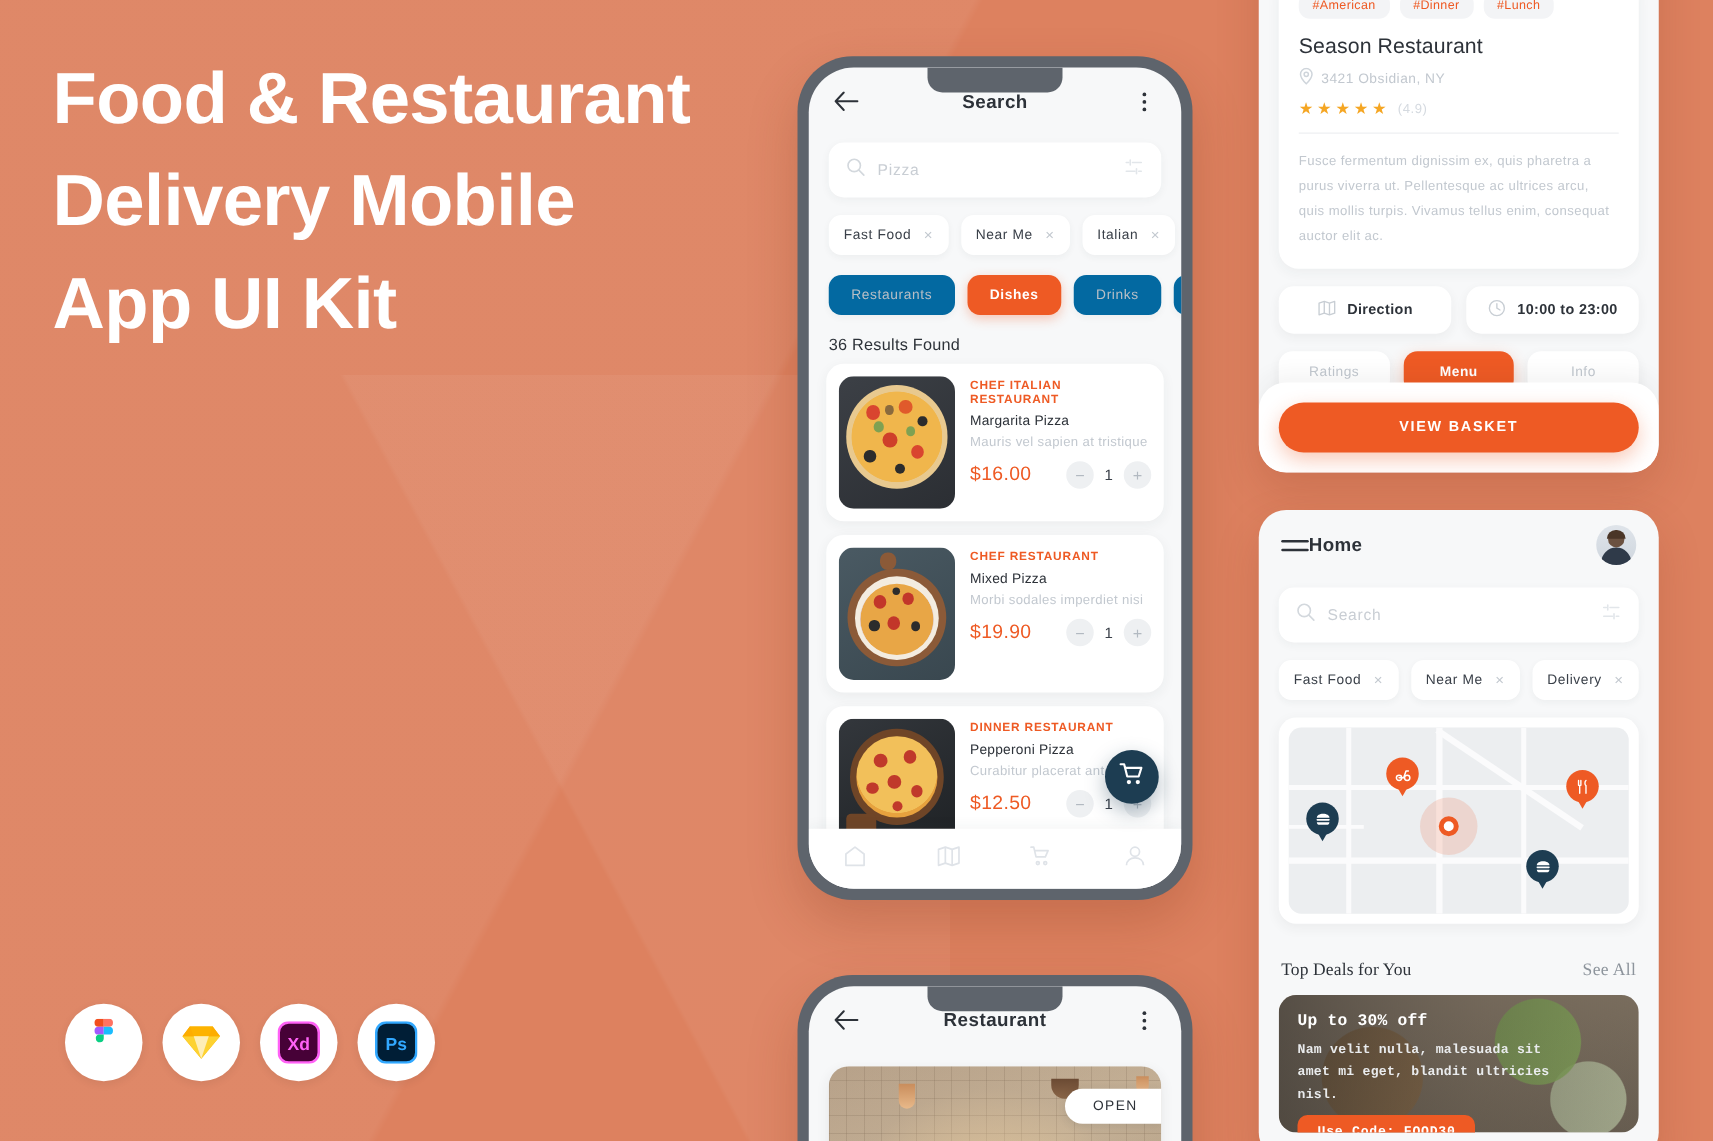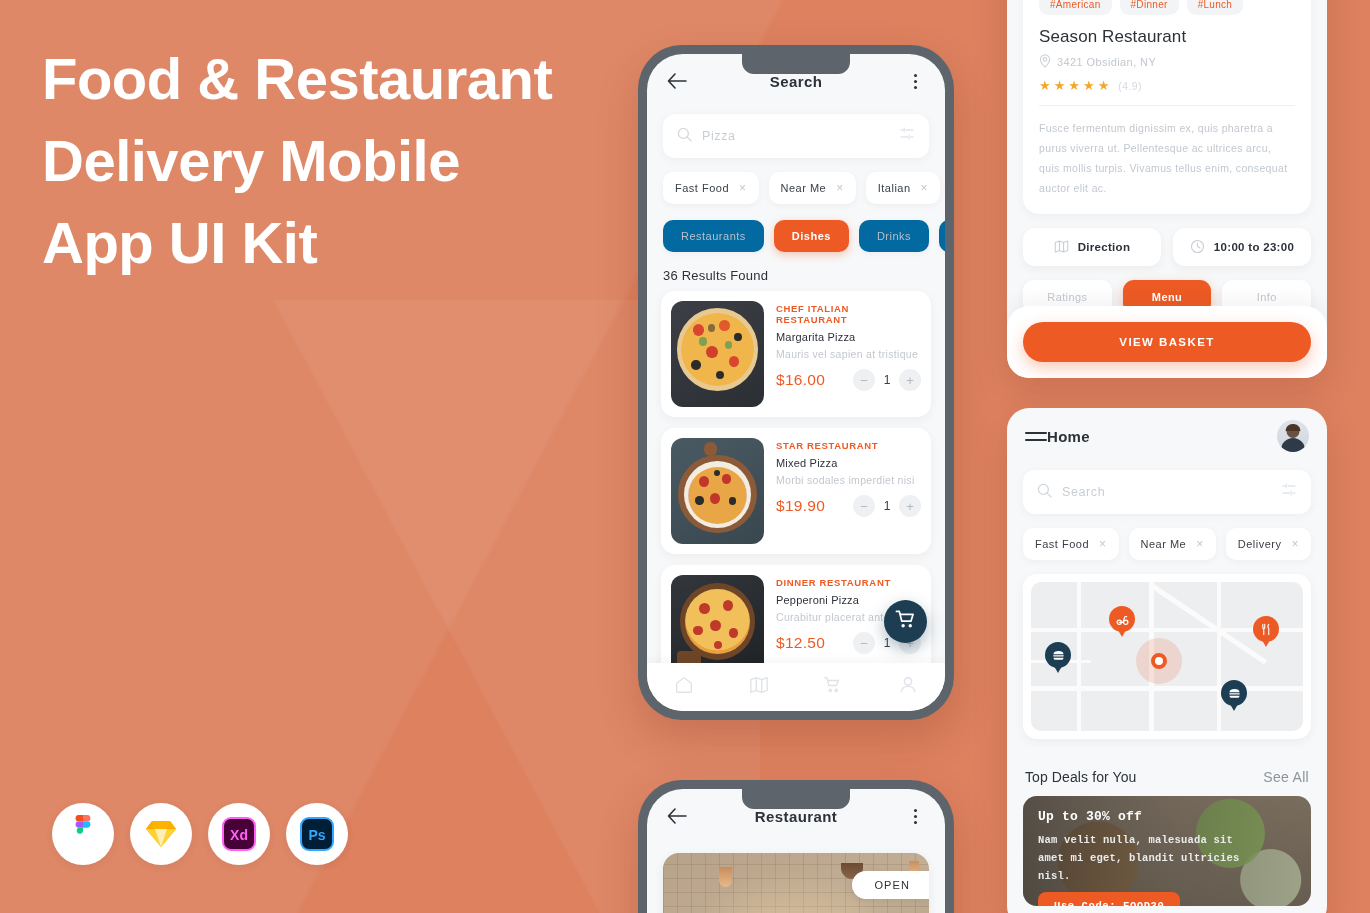--- a/index.html
+++ b/index.html
@@ -238,21 +238,21 @@
   .road{ position:absolute; background:#fbfbfc; }
   .pin{ position:absolute; width:26px; height:26px; border-radius:50% 50% 50% 50%; display:flex; align-items:center; justify-content:center; }
   .pin:after{ content:""; position:absolute; bottom:-5px; left:50%; transform:translateX(-50%);
               border-left:4px solid transparent; border-right:4px solid transparent; border-top:7px solid currentColor; }
   .pin.navy{ background:#1d3d52; color:#1d3d52; }
   .pin.orange{ background:#ee5a24; color:#ee5a24; }
   .pulse{ position:absolute; width:46px; height:46px; border-radius:50%; background:rgba(238,90,36,.16);
           display:flex; align-items:center; justify-content:center; }
   .pulse i{ width:16px; height:16px; border-radius:50%; border:4px solid #ee5a24; background:#fff; display:block; }
 
-  .deals-head{ display:flex; align-items:flex-end; margin:16px 18px 0; }
+  .deals-head{ display:flex; align-items:flex-end; margin:16px 18px 0;font-family:Liberation Serif, serif; }
   .deals-head .t{ flex:1; font-size:14px; color:#2d3239; letter-spacing:.1px; }
   .deals-head .a{ font-size:14px; color:#8d949c; letter-spacing:.3px;margin-top:14px; }
 
   .deal-card{
     margin:11px 16px 0; border-radius:14px; height:110px; position:relative; overflow:hidden;
     background:
       radial-gradient(circle at 72% 34%, rgba(140,175,95,.85) 0 34px, transparent 35px),
       radial-gradient(circle at 26% 60%, rgba(160,125,85,.9) 0 40px, transparent 41px),
       radial-gradient(circle at 86% 76%, rgba(190,200,165,.8) 0 30px, transparent 31px),
       linear-gradient(145deg,#b9a58e 0%, #8e7f6c 55%, #6f6456 100%);
@@ -422,21 +422,21 @@
             <div class="pz-disc" style="left:18%;top:27%;width:64%;height:54%;background:radial-gradient(circle at 50% 50%, #e8a646 0 70%, #dba 71% 100%);"></div>
             <div class="tp" style="left:30%;top:36%;width:11%;height:10%;background:#c2362a;"></div>
             <div class="tp" style="left:55%;top:34%;width:10%;height:9%;background:#c2362a;"></div>
             <div class="tp" style="left:42%;top:52%;width:11%;height:10%;background:#c2362a;"></div>
             <div class="tp" style="left:26%;top:55%;width:9%;height:8%;background:#2c2c2c;"></div>
             <div class="tp" style="left:62%;top:56%;width:8%;height:7%;background:#2c2c2c;"></div>
             <div class="tp" style="left:46%;top:30%;width:7%;height:6%;background:#2c2c2c;"></div>
           </div>
         </div>
         <div class="food-info">
-          <div class="f-rest">STAR RESTAURANT</div>
+          <div class="f-rest">CHEF RESTAURANT</div>
           <div class="f-name">Mixed Pizza</div>
           <div class="f-desc">Morbi sodales imperdiet nisi</div>
           <div class="f-bottom">
             <div class="f-price">$19.90</div>
             <div class="stepper">
               <div class="step-btn">−</div>
               <div class="step-qty">1</div>
               <div class="step-btn">+</div>
             </div>
           </div>

